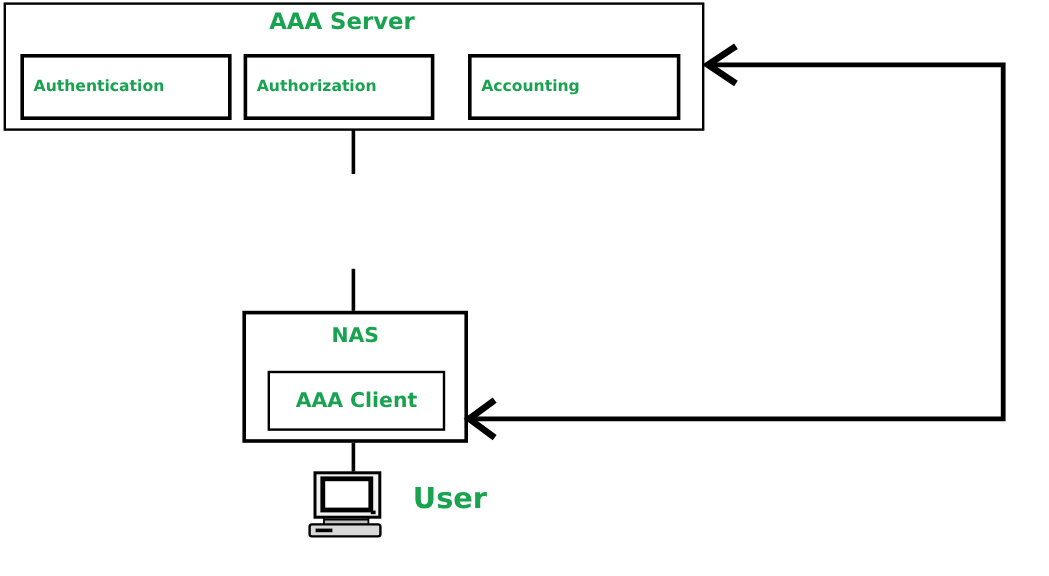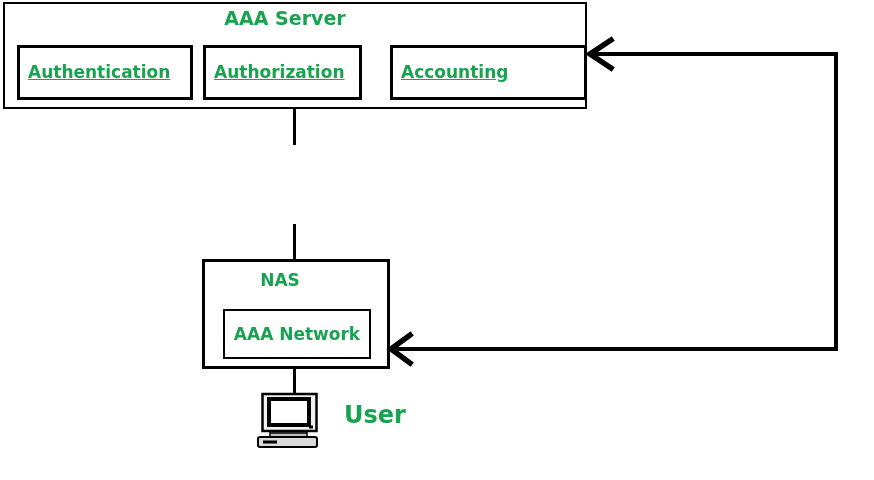--- a/index.html
+++ b/index.html
@@ -14,39 +14,39 @@
   .box {
     position: absolute; box-sizing: border-box;
     border-style: solid; border-color: #000; background: #fff;
   }
   .glabel { color: var(--green, #19A350); font-weight: bold; }
 
   
   .server-box   { left: 3px;   top: 2px;   width: 584px; height: 107px; border-width: 2px; }
   .server-title { left: 3px;   top: 7px;   width: 564px; text-align: center; font-size: 19px; }
   .module-box   { top: 45px; height: 55px; border-width: 3px;
-                  font-size: 17px; line-height: 49px; padding-left: 8px; white-space: nowrap; text-decoration: underline; }
+                  font-size: 13px; line-height: 49px; padding-left: 8px; white-space: nowrap; }
   .module-auth  { left: 17px;  width: 176px; }
   .module-authz { left: 203px; width: 159px; }
-  .module-acct  { left: 390px; width: 197px; }
+  .module-acct  { left: 390px; width: 177px; }
 
   
   .vline { position: absolute; width: 3px; background: #000; }
   .v1 { left: 293px; top: 108px; height: 37px; }
   .v2 { left: 293px; top: 224px; height: 37px; }
   .v3 { left: 293px; top: 367px; height: 26px; }
 
   
   .net-ellipse { left: 139px; top: 143px; width: 311px; height: 82px;
                  border-width: 3px; border-radius: 50%;
                  text-align: center; line-height: 76px; font-size: 18px; }
 
   
   .nas-box    { left: 202px; top: 259px; width: 188px; height: 110px; border-width: 3px; }
-  .nas-title  { left: 186px; top: 270px; width: 188px; text-align: center; font-size: 17px; }
+  .nas-title  { left: 202px; top: 270px; width: 188px; text-align: center; font-size: 17px; }
   .client-box { left: 223px; top: 309px; width: 148px; height: 50px; border-width: 2px;
                 text-align: center; line-height: 46px; font-size: 17px; }
 
   
   .computer-icon { left: 256px; top: 391px; }
   .user-title    { left: 344px; top: 401px; font-size: 24px; }
 
   .overlay { position: absolute; left: 0; top: 0; pointer-events: none; }
 </style>
 </head>
@@ -68,21 +68,21 @@
   </div>
 
   <div class="vline v1"></div>
   <div class="vline v2"></div>
   <div class="vline v3"></div>
 
 
   <div class="box nas-box"></div>
   <div class="abs nas-title glabel">NAS</div>
   <div class="box client-box glabel">
-    <span>AAA Network</span>
+    <span>AAA Client</span>
   </div>
 
   <svg class="abs computer-icon" width="64" height="58" viewBox="0 0 64 58">
 
     <rect x="14" y="39" width="37" height="8" fill="#bfbfbf" stroke="#000" stroke-width="1.5"></rect>
     <line x1="14" y1="42" x2="51" y2="42" stroke="#000" stroke-width="1.5"></line>
 
     <rect x="2" y="46" width="59" height="10" rx="2" fill="#d9d9d9" stroke="#000" stroke-width="2"></rect>
     <rect x="7" y="49.5" width="14" height="3" fill="#000"></rect>
 

